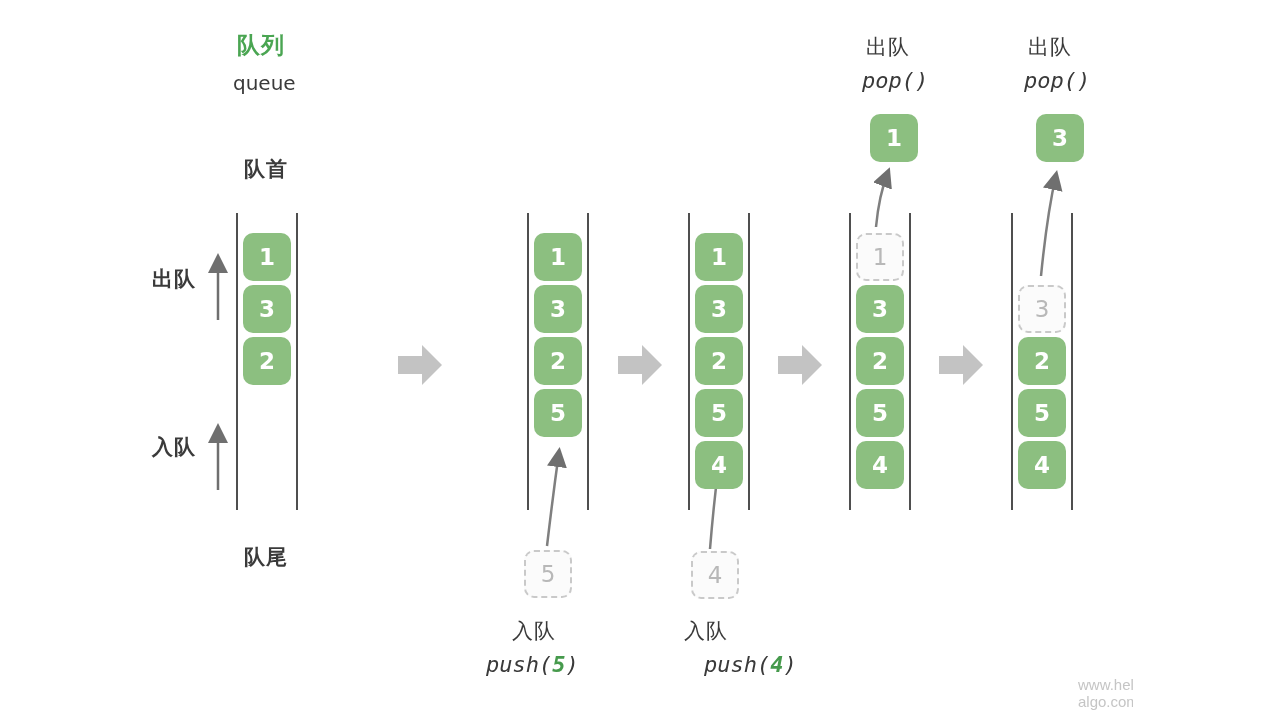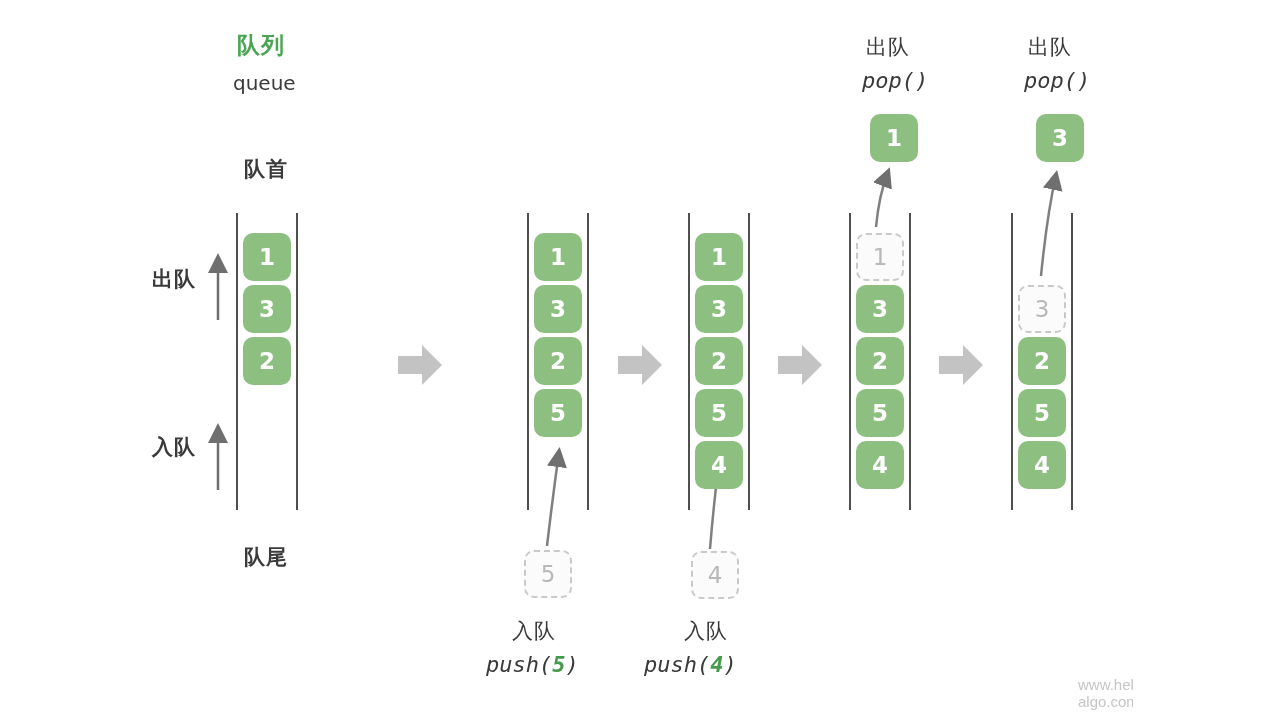--- a/index.html
+++ b/index.html
@@ -84,21 +84,21 @@
 
   <div class="col" style="left:688px;">
     <div class="box r1">1</div>
     <div class="box r2">3</div>
     <div class="box r3">2</div>
     <div class="box r4">5</div>
     <div class="box r5">4</div>
   </div>
   <div class="float-box dashed abs" style="left:691px;top:551px;">4</div>
   <div class="abs cjk" style="left:684px;top:617px;">入队</div>
-  <div class="abs code" style="left:644px;top:652px;"><span>push(</span><span class="arg">4</span><span>)</span></div>
+  <div class="abs code" style="left:704px;top:652px;"><span>push(</span><span class="arg">4</span><span>)</span></div>
 
   <div class="col" style="left:849px;">
     <div class="box dashed r1">1</div>
     <div class="box r2">3</div>
     <div class="box r3">2</div>
     <div class="box r4">5</div>
     <div class="box r5">4</div>
   </div>
   <div class="abs cjk" style="left:866px;top:33px;">出队</div>
   <div class="abs code" style="left:862px;top:68px;">pop()</div>

